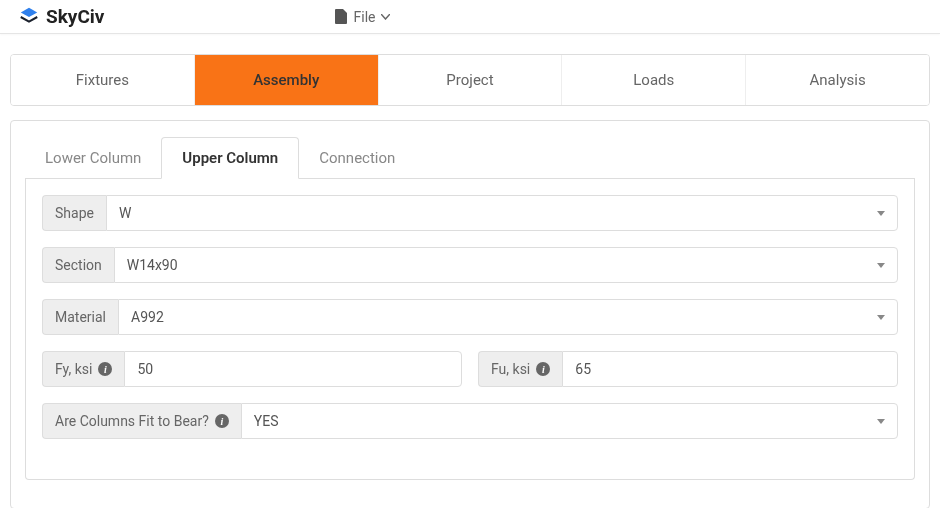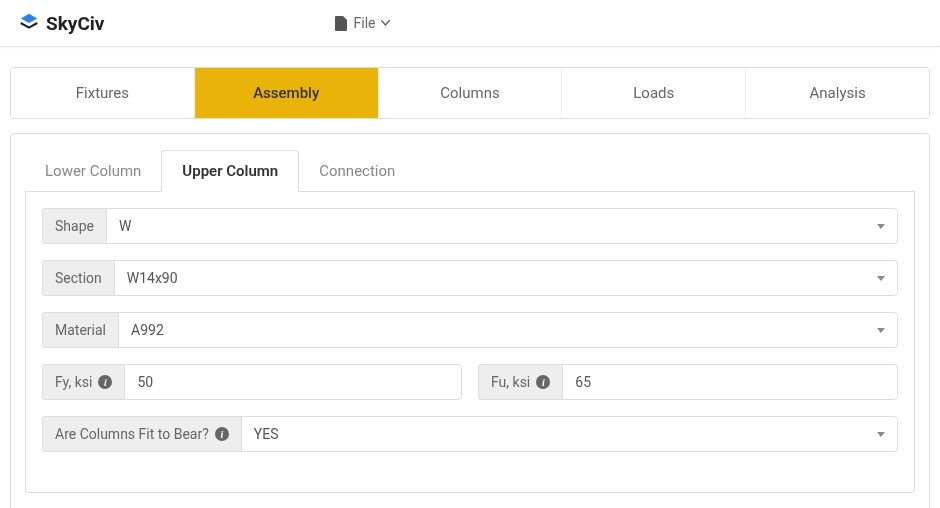--- a/index.html
+++ b/index.html
@@ -5,21 +5,21 @@
   * { box-sizing: border-box; margin: 0; padding: 0; }
   body {
     font-family: -apple-system, BlinkMacSystemFont, "Segoe UI", Roboto, "Helvetica Neue", Arial, sans-serif;
     background: #fff;
     color: #555;
     font-size: 14px;
   }
   .topbar {
     display: flex;
     align-items: center;
-    height: 47px;
+    height: 34px;
     padding: 0 18px;
     border-bottom: 1px solid #e5e5e5;
     box-shadow: 0 1px 2px rgba(0,0,0,0.03);
   }
   .logo {
     display: flex;
     align-items: center;
     gap: 6px;
     font-weight: 700;
     font-size: 19px;
@@ -48,21 +48,21 @@
     text-align: center;
     padding: 16px 0;
     font-size: 15px;
     color: #666;
     cursor: pointer;
     background: #fff;
     border-right: 1px solid #eee;
   }
   .main-tab:last-child { border-right: none; }
   .main-tab.active {
-    background: #eab308;
+    background: #f97316;
     color: #333;
     font-weight: 500;
   }
   .panel {
     margin-top: 14px;
     border: 1px solid #ddd;
     border-radius: 4px;
     padding: 16px 14px 28px 14px;
   }
   .subtabs {
@@ -170,21 +170,21 @@
         <path d="M0 0 L4.5 5 L9 0" fill="none" stroke="#666" stroke-width="1.5"></path>
       </svg>
   </div>
 </div>
 
 <div class="main-wrap">
 
   <div class="main-tabs">
     <div class="main-tab">Fixtures</div>
     <div class="main-tab active">Assembly</div>
-    <div class="main-tab">Columns</div>
+    <div class="main-tab">Project</div>
     <div class="main-tab">Loads</div>
     <div class="main-tab">Analysis</div>
   </div>
 
   <div class="panel">
 
     <div class="subtabs">
       <div class="subtab">Lower Column</div>
       <div class="subtab active">Upper Column</div>
       <div class="subtab">Connection</div>

